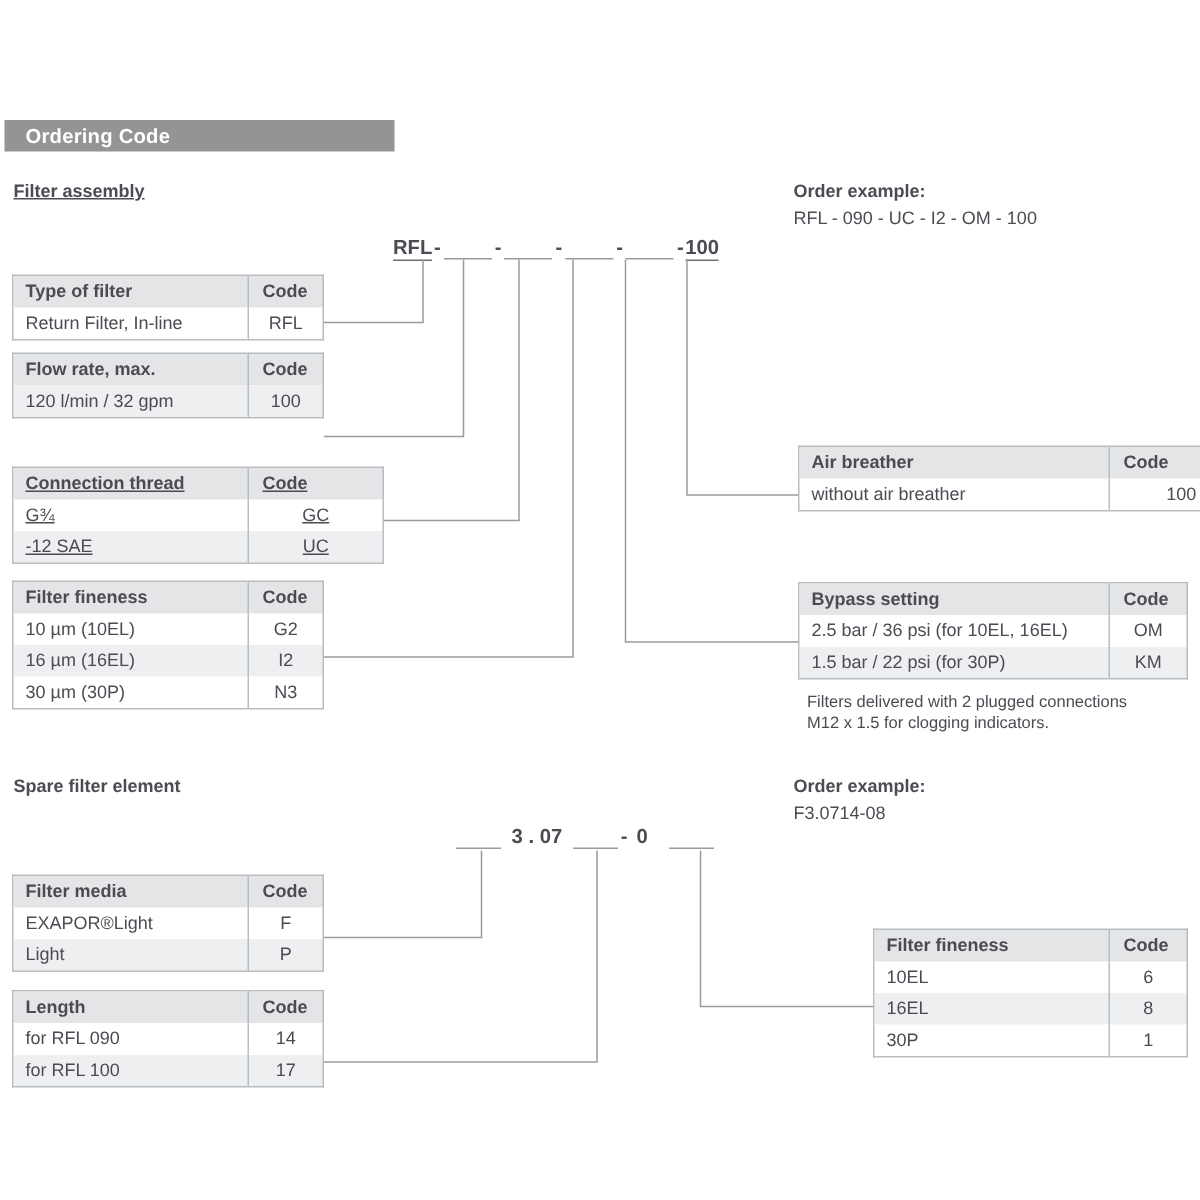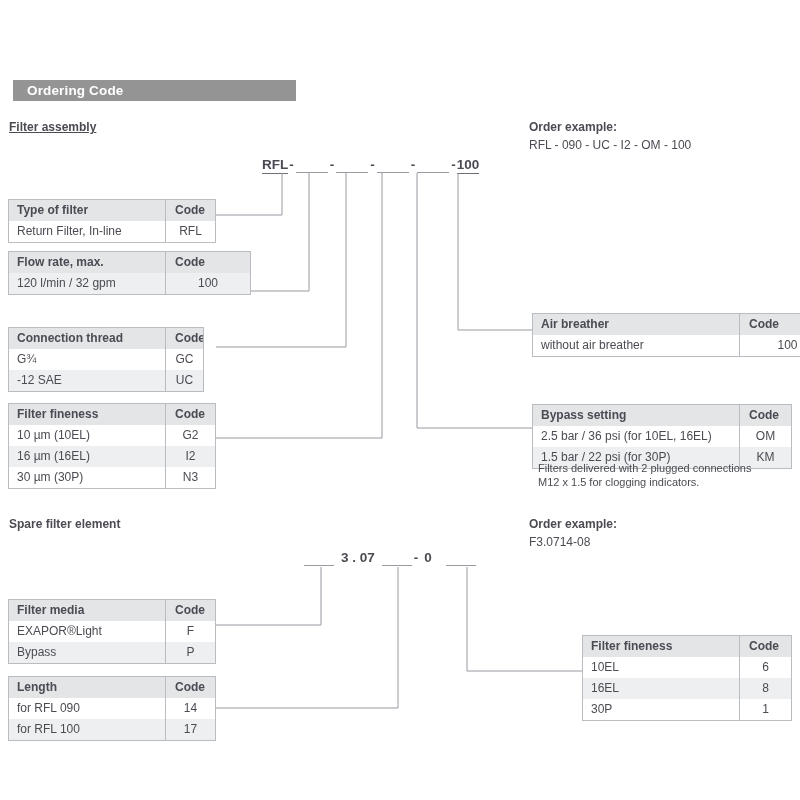--- a/index.html
+++ b/index.html
@@ -12,23 +12,23 @@
     height: 800px;
     position: relative;
     font-family: "Liberation Sans", sans-serif;
     color: #4b4b53;
     overflow: hidden;
   }
 
   
   .section-bar {
     position: absolute;
-    left: 13px;
+    left: 3px;
     top: 80px;
-    width: 283px;
+    width: 260px;
     height: 21px;
     background: #949494;
     display: flex;
     align-items: center;
   }
   .section-bar span {
     color: #ffffff;
     font-size: 13.5px;
     font-weight: bold;
     padding-left: 14px;
@@ -95,21 +95,20 @@
     padding: 0 1px;
   }
 
   
   .code-table {
     position: absolute;
     border-collapse: collapse;
     border: 1px solid #b9bcc0;
     background: #ffffff;
     table-layout: fixed;
-    margin-top: 16px;
   }
   .code-table th,
   .code-table td {
     font-size: 12px;
     font-weight: normal;
     color: #4b4b53;
     padding: 0 8px;
     height: 21px;
     text-align: left;
     border: none;
@@ -125,22 +124,22 @@
     background: #eeeff1;
   }
   .code-table .col-code {
     text-align: center;
     border-left: 1px solid #b9bcc0;
   }
   .code-table thead th.col-code { text-align: left; padding-left: 9px; }
 
   
   #table-type-of-filter     { left: 8px;  top: 183px; width: 208px; }
-  #table-flow-rate          { left: 8px;  top: 235px; width: 243px; }
-  #table-connection-thread  { left: 8px;  top: 311px; width: 196px; }
+  #table-flow-rate          { left: 8px;  top: 235px; width: 208px; }
+  #table-connection-thread  { left: 8px;  top: 311px; width: 248px; text-decoration: underline; }
   #table-filter-fineness    { left: 8px;  top: 387px; width: 208px; }
   #table-filter-media       { left: 8px;  top: 583px; width: 208px; }
   #table-length             { left: 8px;  top: 660px; width: 208px; }
   
   #table-air-breather       { left: 532px; top: 297px; width: 304px; }
   #table-bypass-setting     { left: 532px; top: 388px; width: 260px; }
   #table-element-fineness   { left: 582px; top: 619px; width: 210px; }
 
   #table-type-of-filter    col.c1, #table-flow-rate col.c1,
   #table-connection-thread col.c1, #table-filter-fineness col.c1,
@@ -368,21 +367,21 @@
       <th>Filter media</th>
       <th class="col-code">Code</th>
     </tr>
   </thead>
   <tbody>
     <tr>
       <td>EXAPOR®Light</td>
       <td class="col-code">F</td>
     </tr>
     <tr class="alt">
-      <td>Bypass</td>
+      <td>Light</td>
       <td class="col-code">P</td>
     </tr>
   </tbody>
 </table>
 
 <table class="code-table" id="table-length">
   <colgroup>
       <col class="c1">
       <col class="c2">
     </colgroup>

